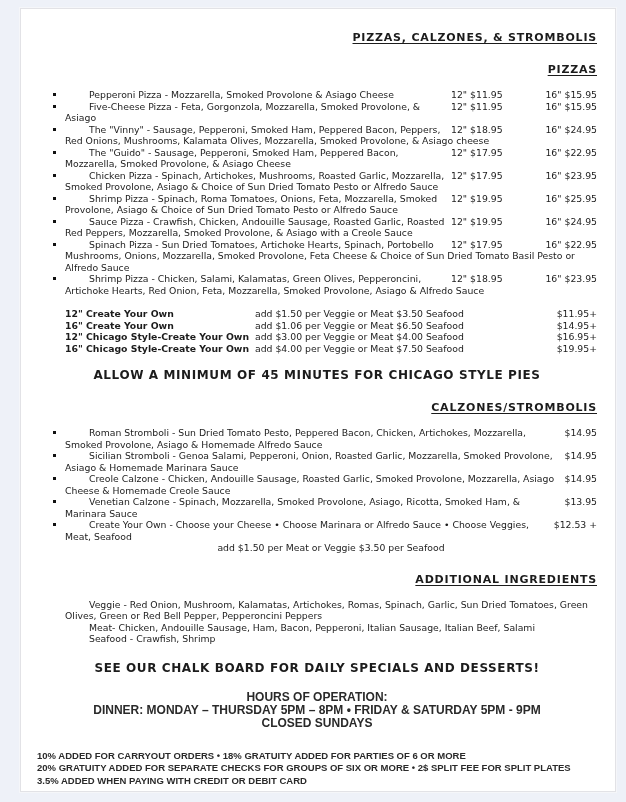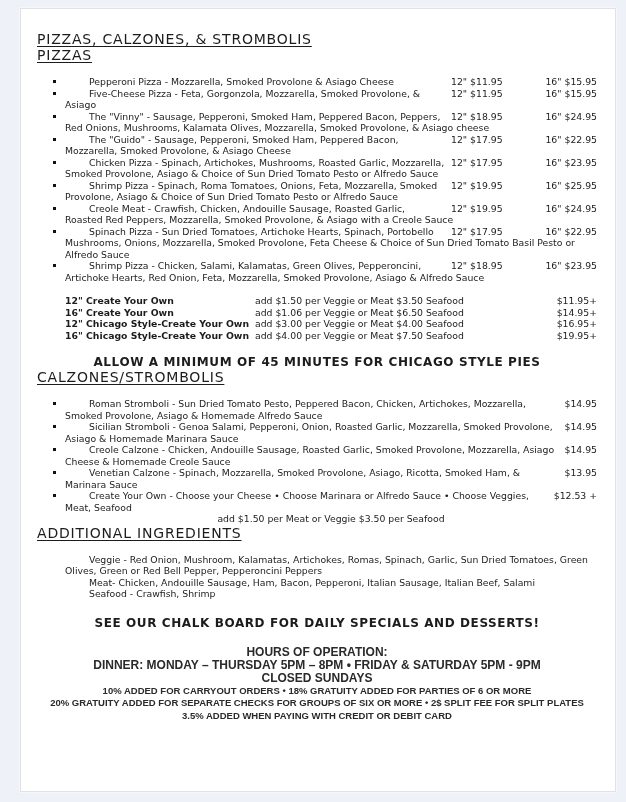--- a/index.html
+++ b/index.html
@@ -14,26 +14,26 @@
   .page {
     position:absolute; left:20px; top:8px;
     width:596px; height:784px;
     background:#ffffff;
     border:1px solid #e2e2e6;
     box-shadow:0 0 0 1px #f5f6f9;
     padding:20px 18px 10px 16px;
     overflow:hidden;
   }
   .h {
-    text-align:left; font-weight:normal; font-size:14px;
+    text-align:right; font-weight:bold; font-size:11px;
     letter-spacing:0.8px; text-decoration:underline;
     text-underline-offset:2px;
   }
   .title { margin-top:2px; }
-  .sub { }
+  .sub { margin-top:19px; }
   .list { margin-top:13px; }
   .mi { display:flex; line-height:11.5px; font-size:9.3px; }
   .bul {
     flex:0 0 auto; width:3px; height:3px; background:#111;
     margin:4px 9px 0 16px;
   }
   .it { flex:1; }
   .prices {
     float:right; width:152px; display:flex; justify-content:space-between;
     white-space:nowrap; padding-left:6px;
@@ -53,21 +53,21 @@
   .center-line { text-align:center; }
   .ing-block { margin-top:13px; padding-left:28px; font-size:9.3px; line-height:11.5px; }
   .chalk { margin-top:16px; }
   .hours {
     font-family:"Liberation Sans", sans-serif; font-weight:bold;
     font-size:12px; line-height:13px; text-align:center; margin-top:16px;
     color:#2a2a2a;
   }
   .fine {
     font-family:"Liberation Sans", sans-serif; font-weight:bold;
-    font-size:9.5px; line-height:12.5px; text-align:center; margin-top:0;
+    font-size:9.5px; line-height:12.5px; margin-top:20px;
     color:#2a2a2a;
   }
 </style>
 </head>
 <body>
 
 <div class="canvas">
   <div class="page">
 
     <div class="h title">PIZZAS, CALZONES, &amp; STROMBOLIS</div>
@@ -140,21 +140,21 @@
           <span>Spinach, Roma Tomatoes, Onions, Feta, Mozzarella, Smoked Provolone, Asiago &amp; Choice of Sun Dried Tomato Pesto or Alfredo Sauce</span>
         </div>
       </div>
       <div class="mi">
         <span class="bul"></span>
         <div class="it">
           <span class="prices">
               <span class="pr1">12" $19.95</span>
               <span class="pr1">16" $24.95</span>
             </span>
-          <span class="nm">Creole Meat -</span>
+          <span class="nm">Sauce Pizza -</span>
           <span>Crawfish, Chicken, Andouille Sausage, Roasted Garlic, Roasted Red Peppers, Mozzarella, Smoked Provolone, &amp; Asiago with a Creole Sauce</span>
         </div>
       </div>
       <div class="mi">
         <span class="bul"></span>
         <div class="it">
           <span class="prices">
               <span class="pr1">12" $17.95</span>
               <span class="pr1">16" $22.95</span>
             </span>

